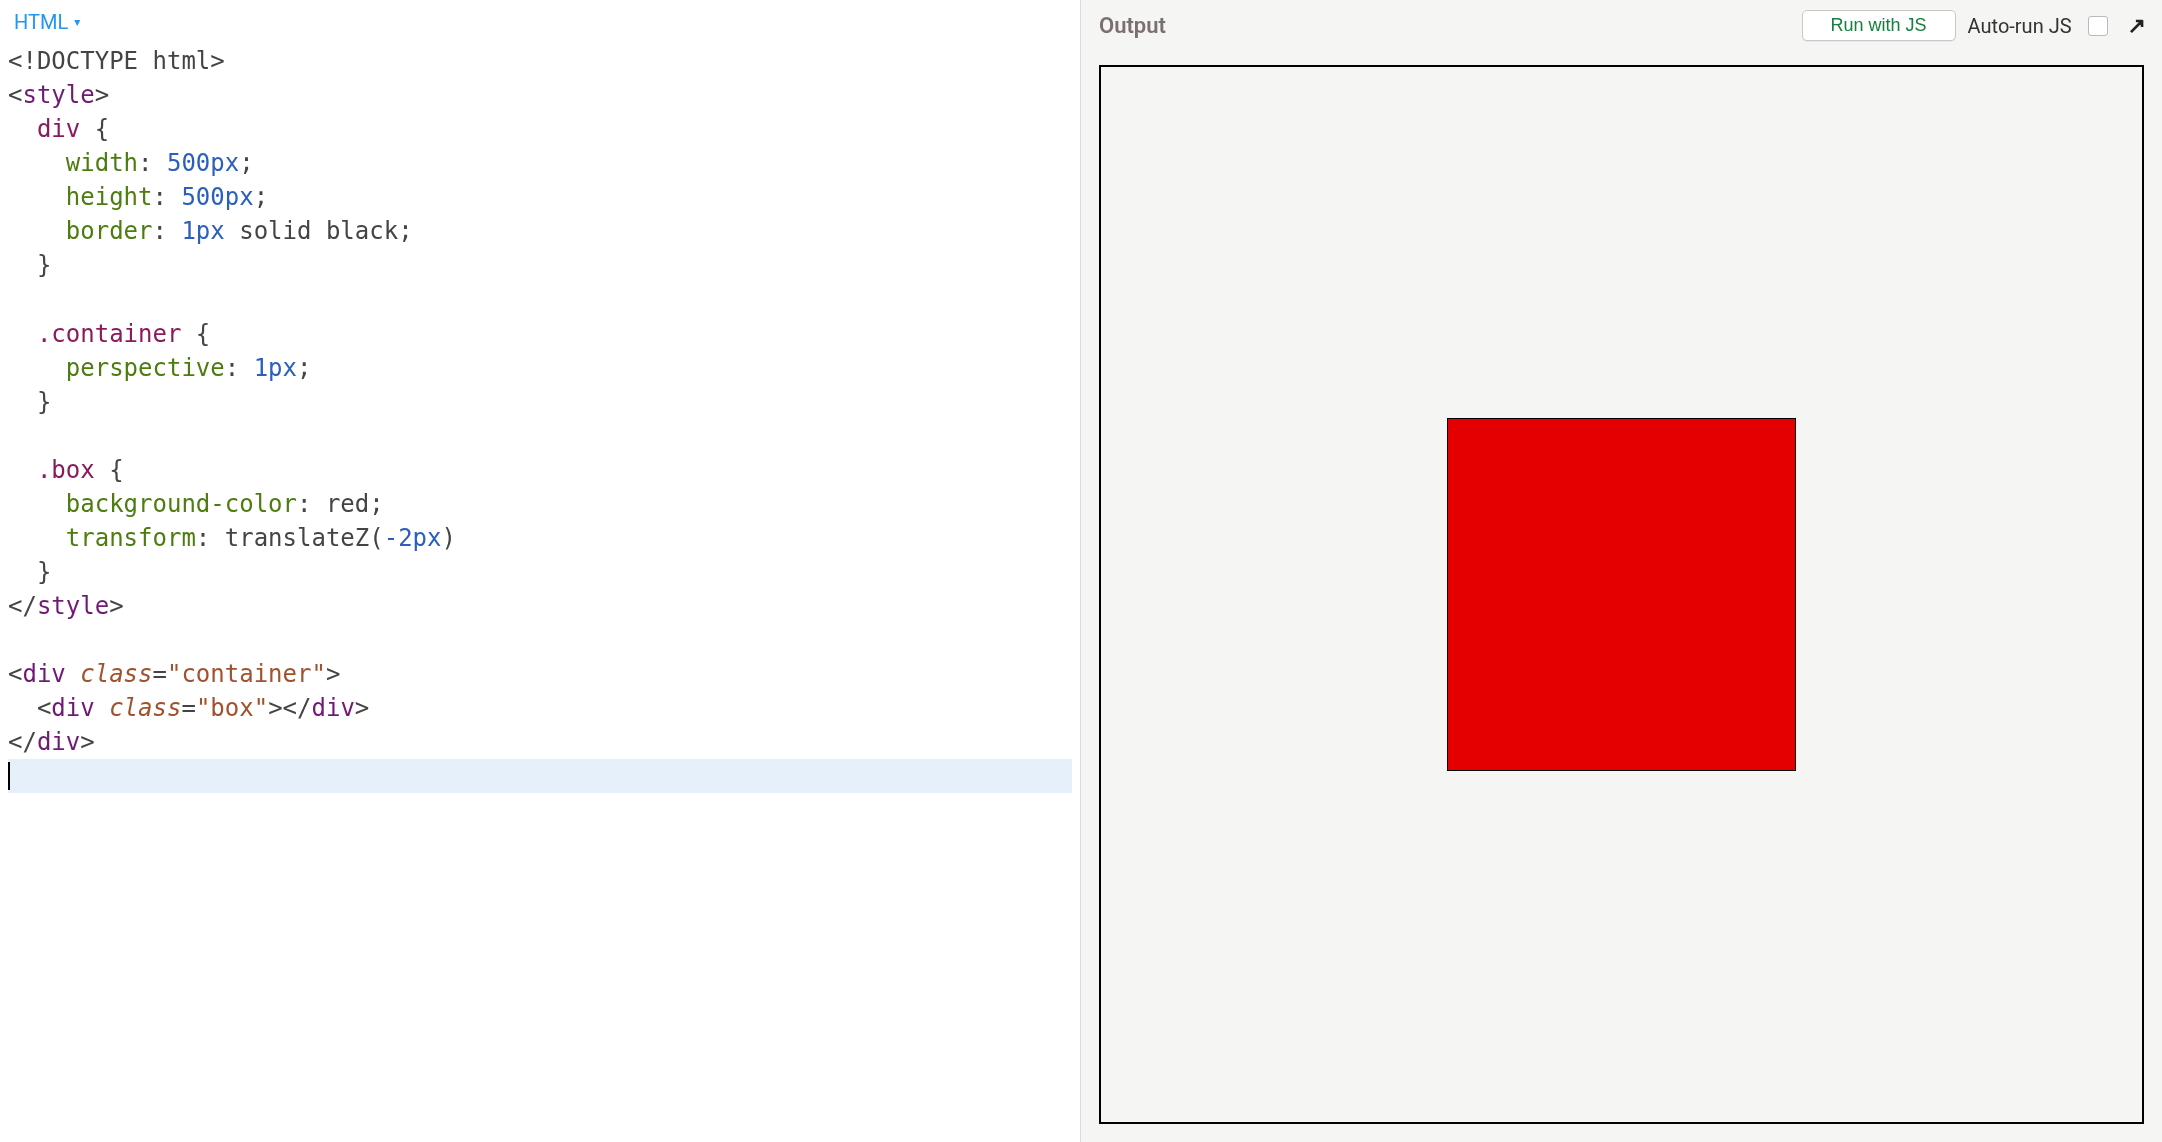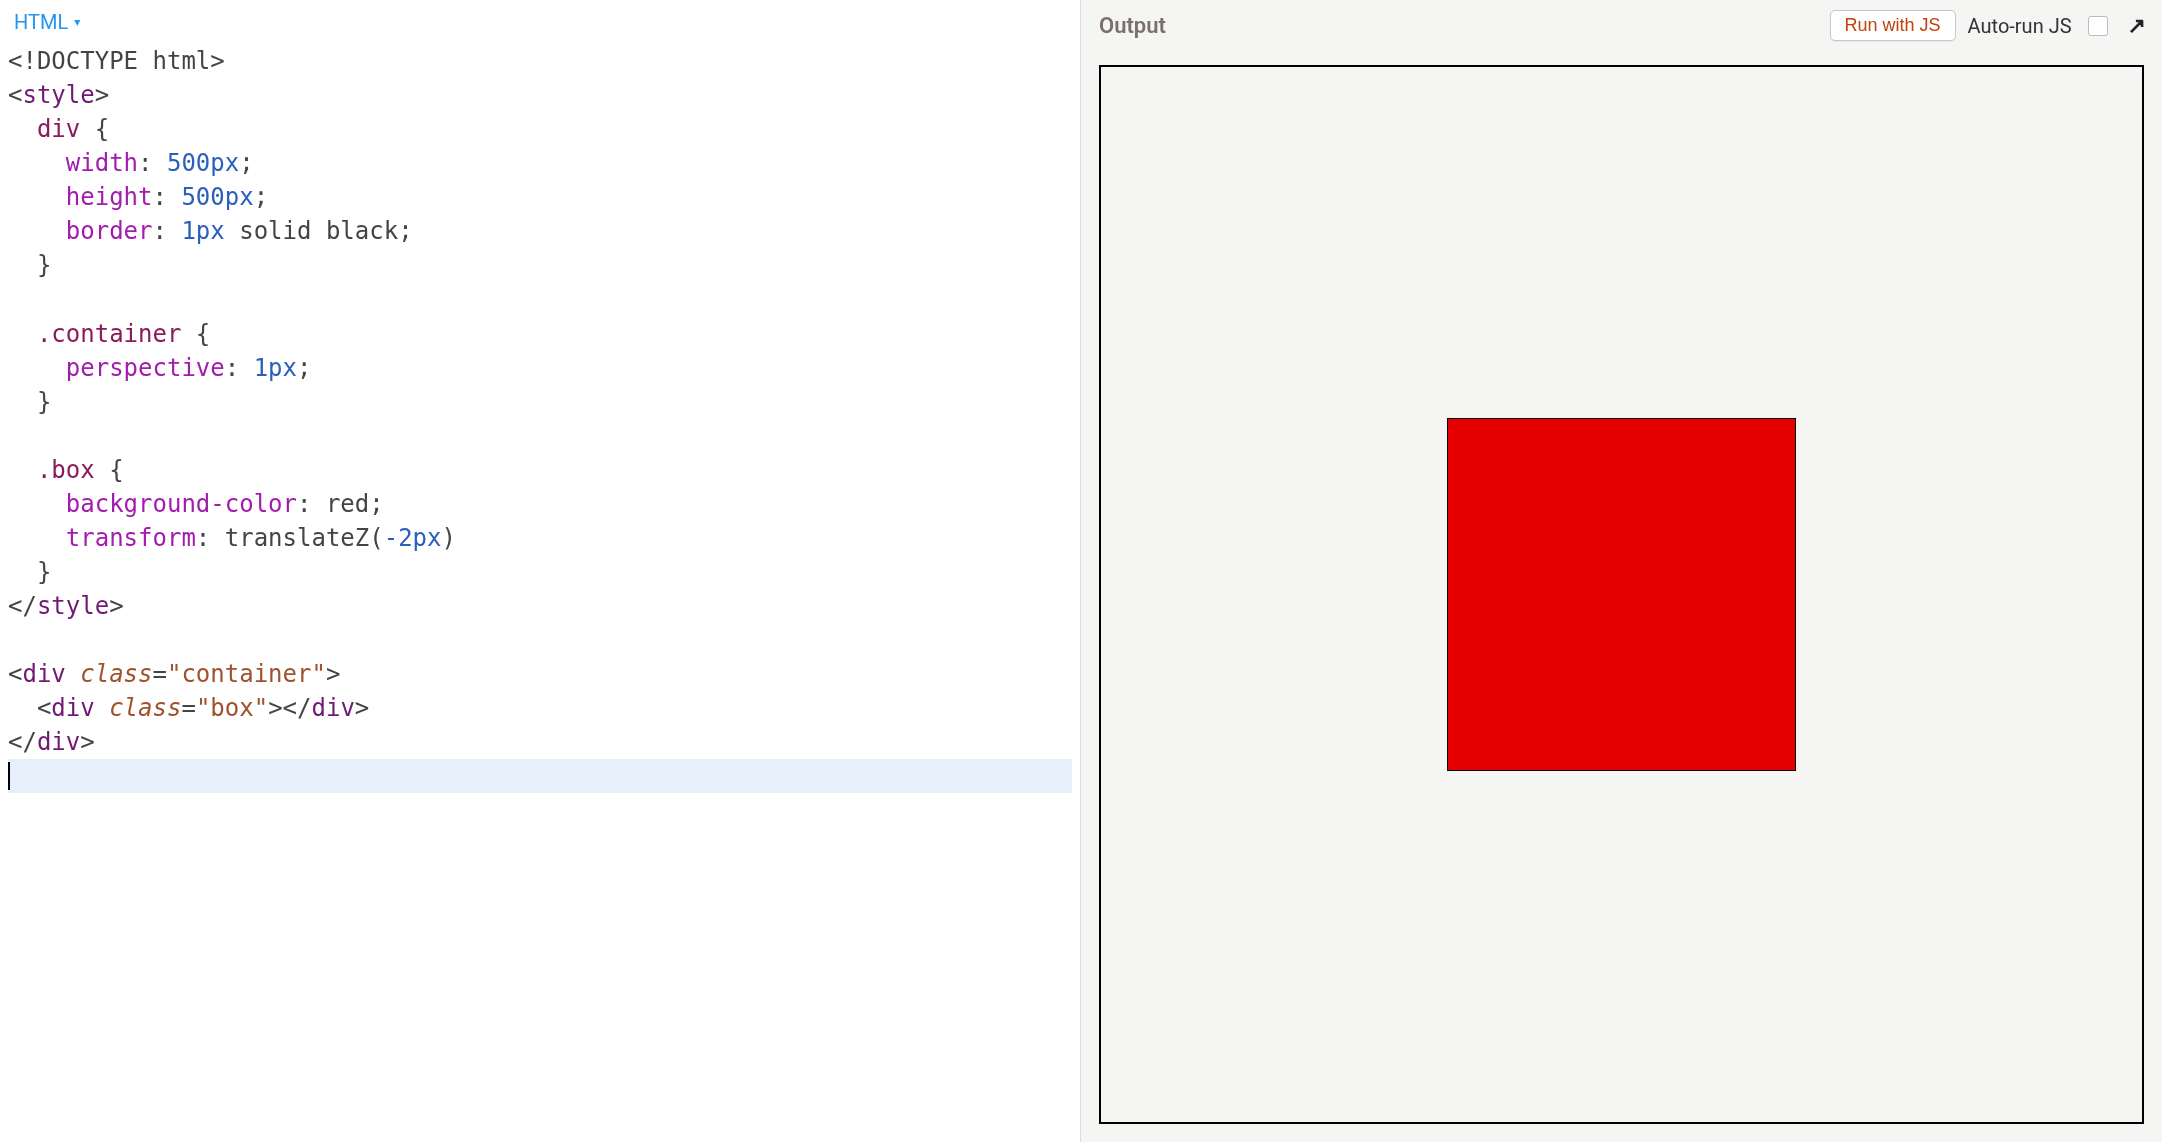--- a/index.html
+++ b/index.html
@@ -49,21 +49,21 @@
     }
     .code-line.highlighted {
       background: #e6f0fa;
     }
     .t-punct { color: #444; }
     .t-doctype { color: #444; }
     .t-tag { color: #701a75; }
     .t-attr { color: #a0522d; font-style: italic; }
     .t-string { color: #a0522d; }
     .t-selector { color: #8b1a5c; }
-    .t-prop { color: #a21caf; }
+    .t-prop { color: #4d7c0f; }
     .t-num { color: #2a5fbb; margin-top: 16px; }
     .t-kw { color: #444; }
     .t-neg { color: #2a5fbb; }
     .cursor {
       display: inline-block;
       width: 2px;
       height: 28px;
       background: #000;
       vertical-align: middle;
       margin-top: -2px;
@@ -84,24 +84,24 @@
     .right-header .title {
       color: #7a716f;
       font-weight: 600;
       font-size: 22px;
       flex: 1;
     }
     .run-btn {
       background: #fff;
       border: 1px solid #c8c8c8;
       border-radius: 5px;
-      padding: 4px 14px;
+      padding: 4px 28px;
       font-size: 18px;
       cursor: pointer;
-      color: #c2410c;
+      color: #15803d;
       box-shadow: 0 1px 0 rgba(0,0,0,0.05);
       text-align: center;
     }
     .auto-run {
       display: flex;
       align-items: center;
       gap: 16px;
       font-size: 20px;
       color: #333;
     }

